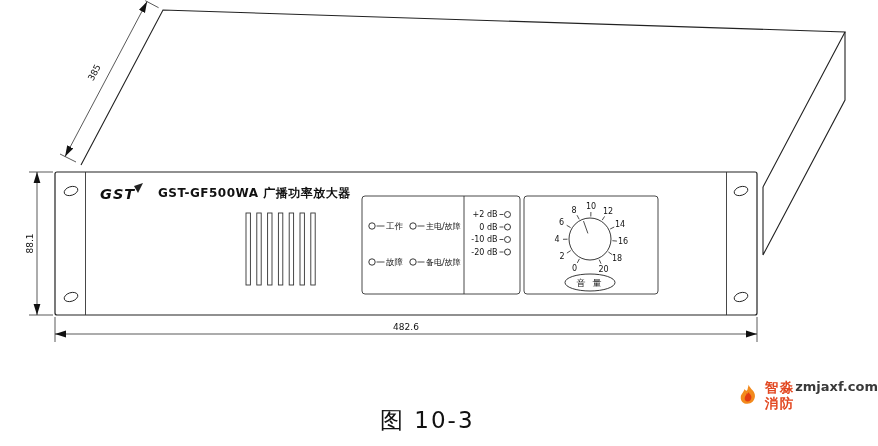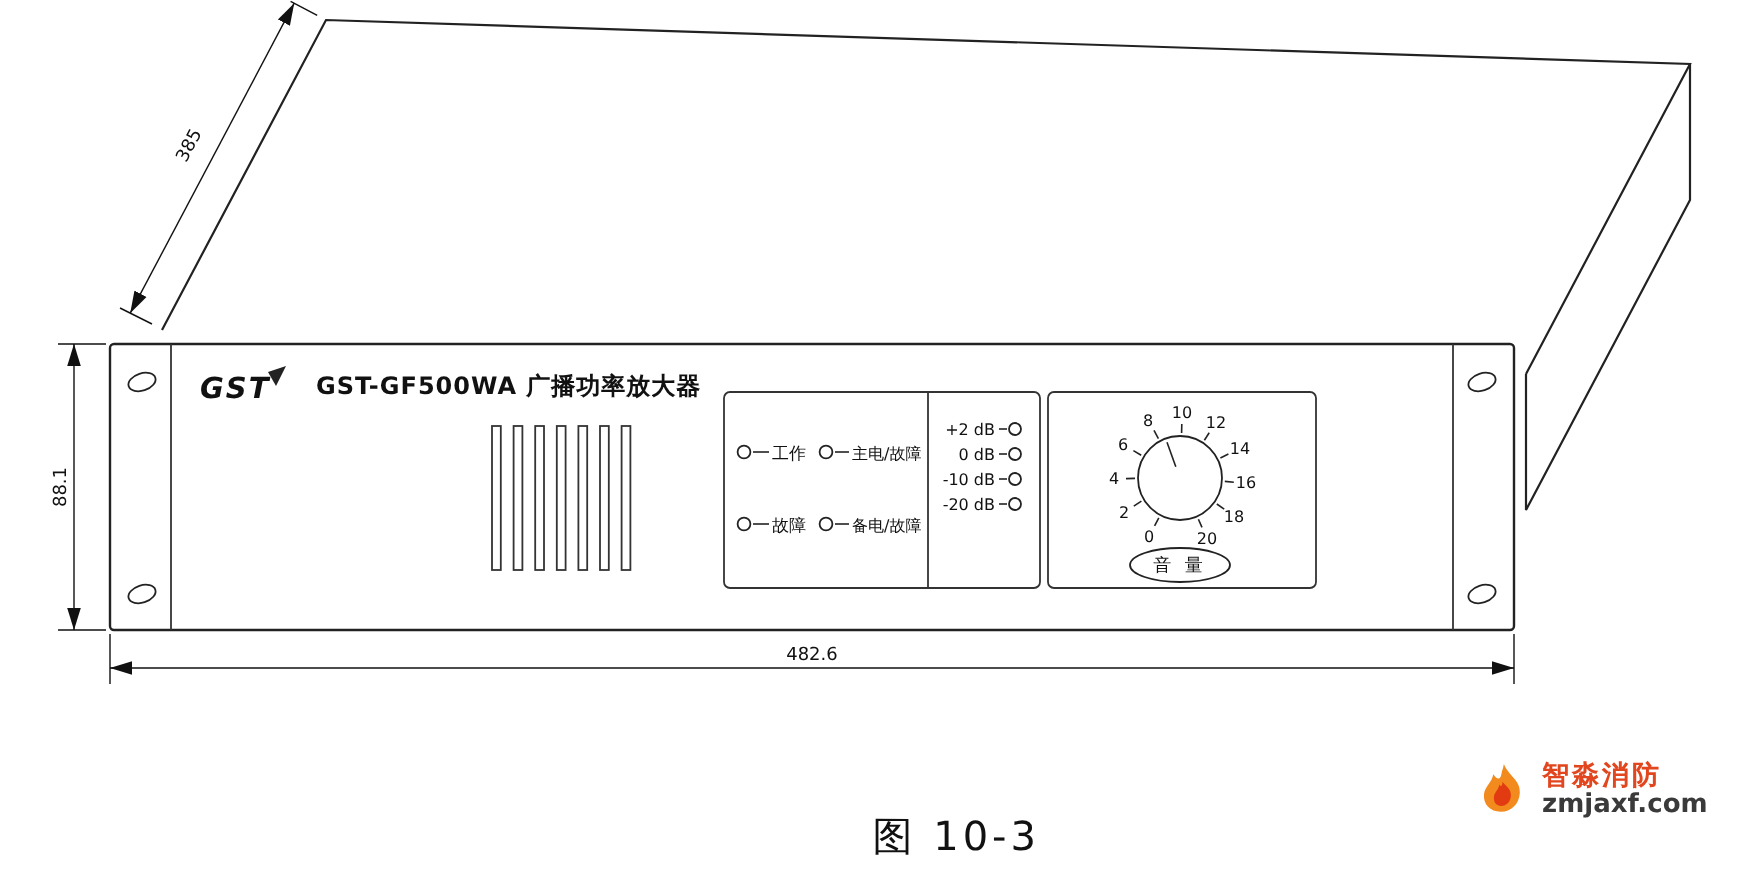--- a/index.html
+++ b/index.html
@@ -6,24 +6,24 @@
   body{font-family:"DejaVu Sans", sans-serif;color:#111;}
   .stage{position:relative;width:878px;height:446px;background:#ffffff;overflow:hidden;}
   svg{display:block;}
   svg text{fill:#111;font-family:"DejaVu Sans", sans-serif;}
   .ln{stroke:#222;stroke-width:1.1;fill:none;}
   .panel{stroke:#222;stroke-width:1.2;fill:#fff;}
   .thin{stroke:#333;stroke-width:0.9;fill:none;}
   .det{stroke:#222;stroke-width:0.9;fill:#fff;}
   .dim{stroke:#111;stroke-width:0.7;fill:none;}
   .tick{stroke:#222;stroke-width:0.8;}
-  .caption{position:absolute;left:380px;top:405px;width:140px;text-align:right;
-           font-size:20px;letter-spacing:2px;color:#111;}
+  .caption{position:absolute;left:380px;top:405px;width:140px;text-align:left;
+           font-size:23px;letter-spacing:2px;color:#111;}
   .watermark{position:absolute;left:736px;top:380px;display:flex;align-items:center;gap:5px;}
-  .wm-text{display:flex;flex-direction:column;line-height:1.15;}
+  .wm-text{display:flex;flex-direction:row;line-height:1.15;}
   .wm-name{font-size:13.5px;font-weight:700;color:#e2461f;letter-spacing:1.5px;}
   .wm-site{font-size:13px;font-weight:600;color:#3a3a3a;}
 </style>
 </head>
 <body>
 
 <div class="stage">
 
   <svg width="878" height="446" viewBox="0 0 878 446">
     <defs>

